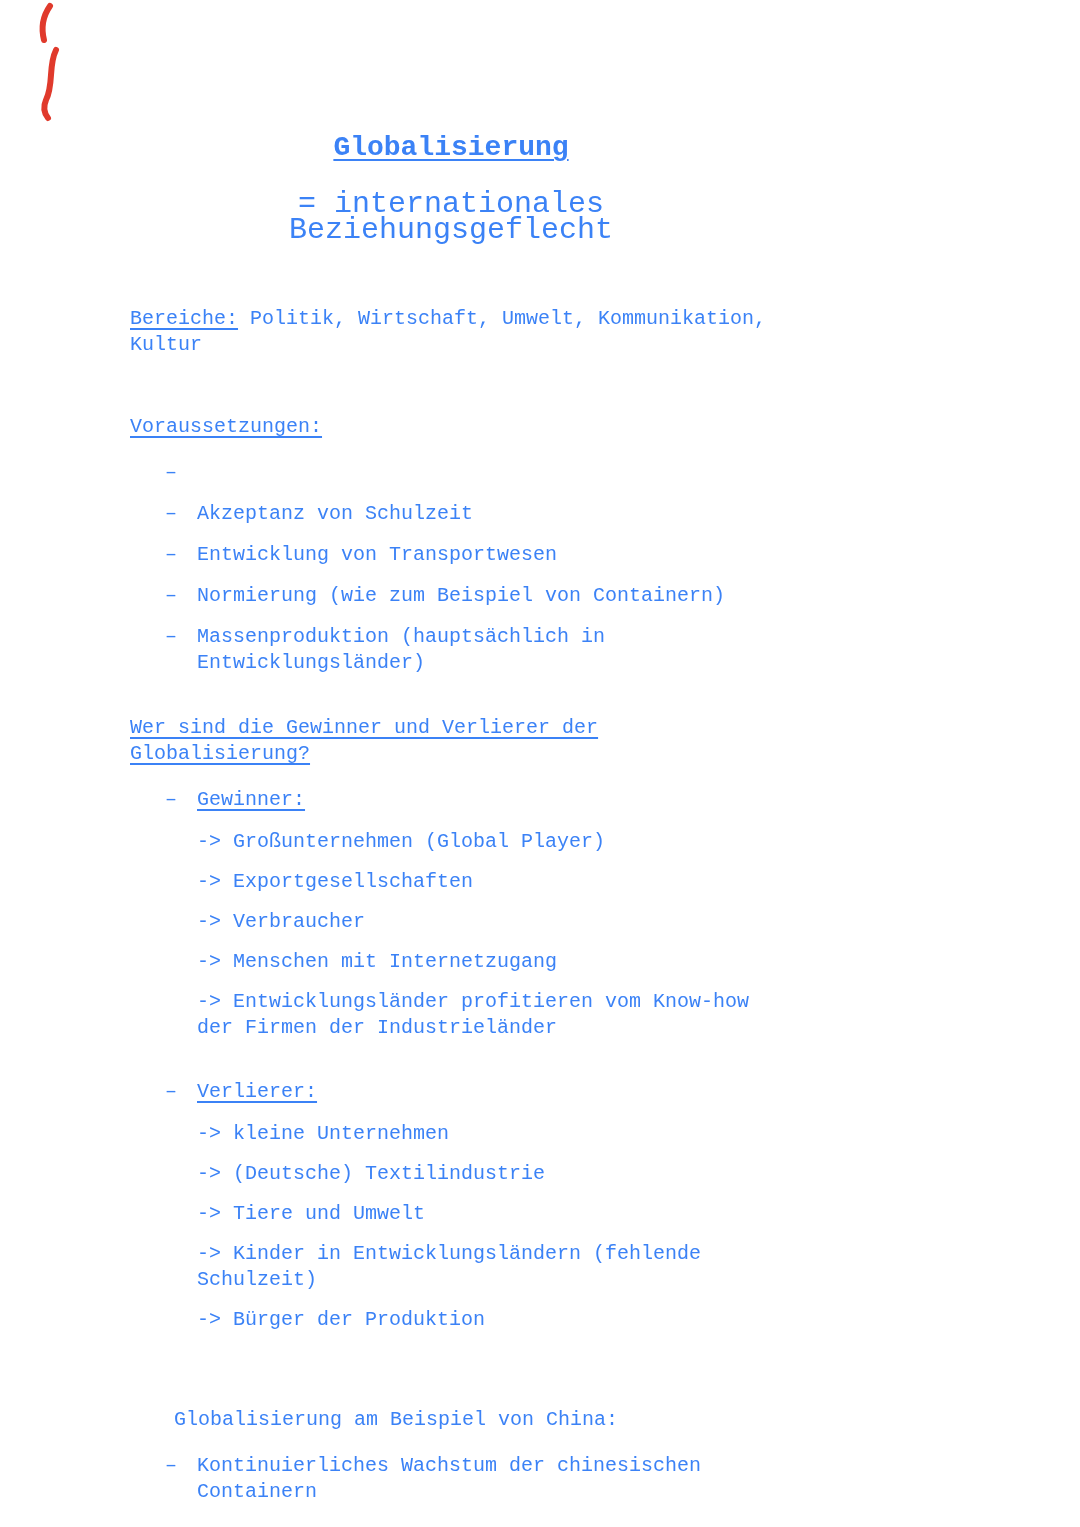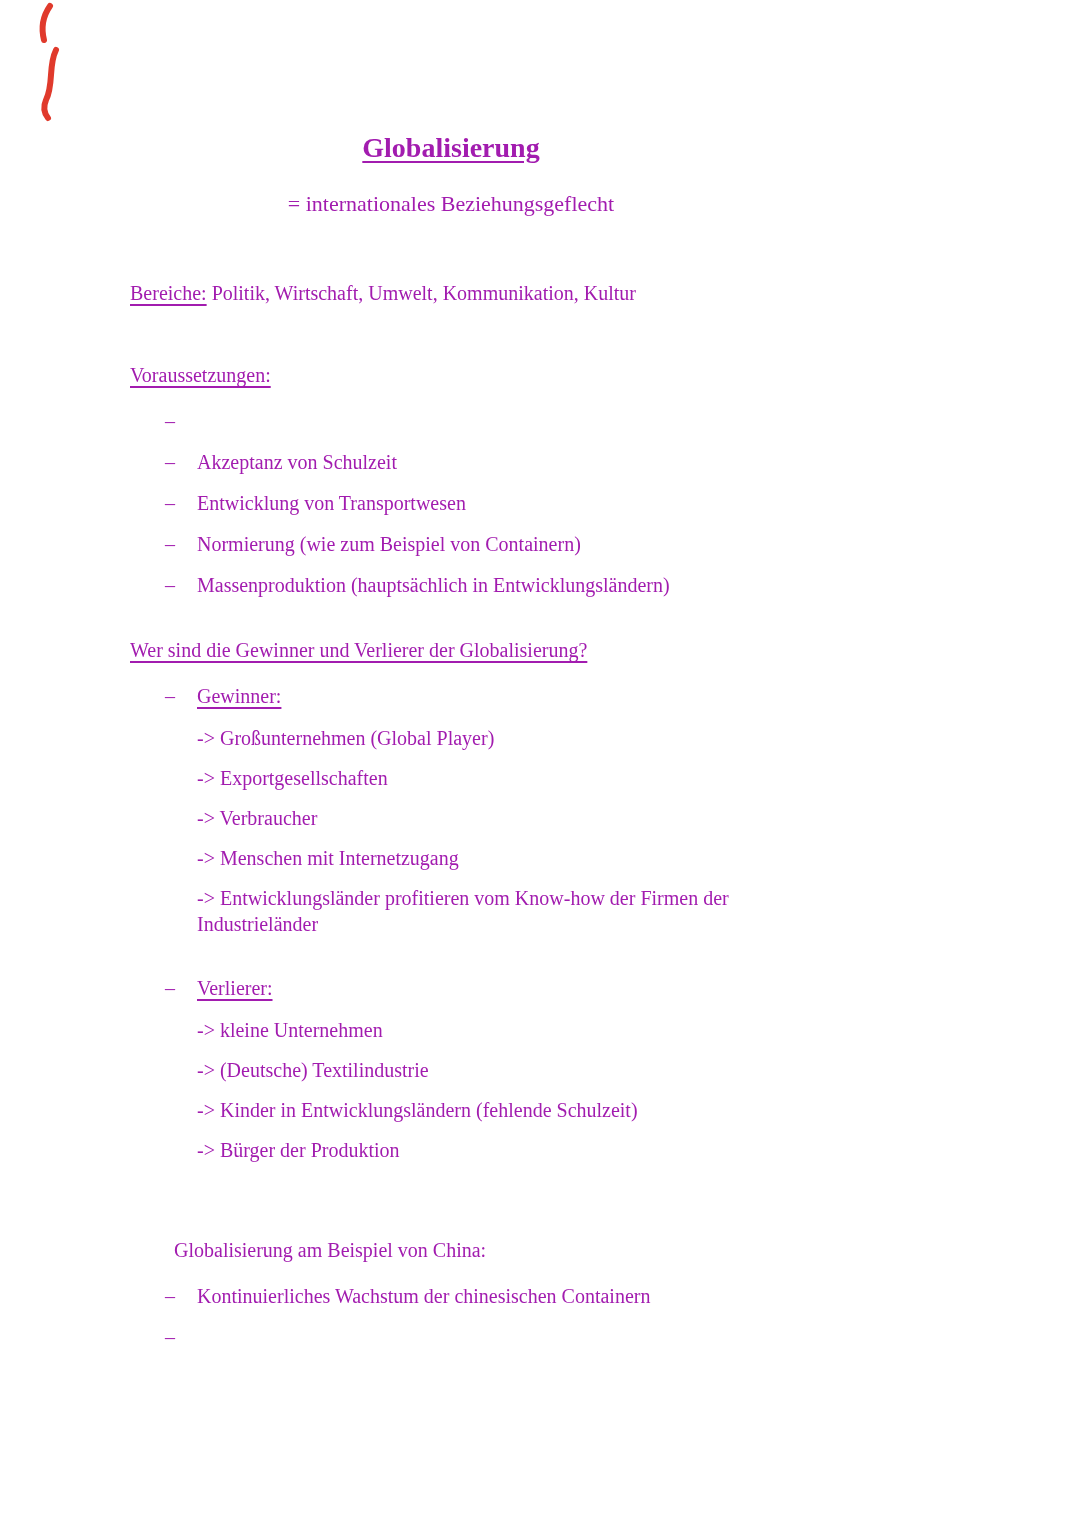--- a/index.html
+++ b/index.html
@@ -5,22 +5,22 @@
   html, body {
     margin: 0;
     padding: 0;
     background: #ffffff;
   }
   .page {
     position: relative;
     width: 872px;
     height: 1527px;
     background: #ffffff;
-    color: #a21caf;
-    font-family: Liberation Serif, serif;
+    color: #3b82f6;
+    font-family: Liberation Mono, monospace;
     overflow: hidden;
     box-sizing: border-box;
   }
   .content {
     padding: 131px 100px 0 130px;
     box-sizing: border-box;
   }
   .doc-title {
     text-align: center;
     font-size: 28px;
@@ -28,21 +28,21 @@
     line-height: 34px;
     margin: 0;
   }
   .doc-title span {
     text-decoration: underline;
     text-decoration-thickness: 2px;
     text-underline-offset: 4px;
   }
   .doc-subtitle {
     text-align: center;
-    font-size: 22px;
+    font-size: 30px;
     line-height: 26px;
     margin: 26px 0 0 0;
     font-weight: normal;
   }
   .line {
     font-size: 20px;
     line-height: 26px;
   }
   .u {
     text-decoration: underline;
@@ -147,21 +147,21 @@
       <li>
         <span class="dash">–</span>
         <span>Entwicklung von Transportwesen</span>
       </li>
       <li>
         <span class="dash">–</span>
         <span>Normierung (wie zum Beispiel von Containern)</span>
       </li>
       <li>
         <span class="dash">–</span>
-        <span>Massenproduktion (hauptsächlich in Entwicklungsländern)</span>
+        <span>Massenproduktion (hauptsächlich in Entwicklungsländer)</span>
       </li>
     </ul>
 
     <p class="line gw-heading u">Wer sind die Gewinner und Verlierer der Globalisierung?</p>
 
     <div class="sub-label-row">
       <span class="dash">–</span>
       <span class="u">Gewinner:</span>
     </div>
 
@@ -174,20 +174,21 @@
     </ul>
 
     <div class="sub-label-row verlierer-row">
       <span class="dash">–</span>
       <span class="u">Verlierer:</span>
     </div>
 
     <ul class="arrow-list">
       <li>-&gt; kleine Unternehmen</li>
       <li>-&gt; (Deutsche) Textilindustrie</li>
+      <li>-&gt; Tiere und Umwelt</li>
       <li>-&gt; Kinder in Entwicklungsländern (fehlende Schulzeit)</li>
       <li>-&gt; Bürger der Produktion</li>
     </ul>
 
     <p class="line china-heading">Globalisierung am Beispiel von China:</p>
 
     <ul class="china-list">
       <li>
         <span class="dash">–</span>
         <span>Kontinuierliches Wachstum der chinesischen Containern</span>

